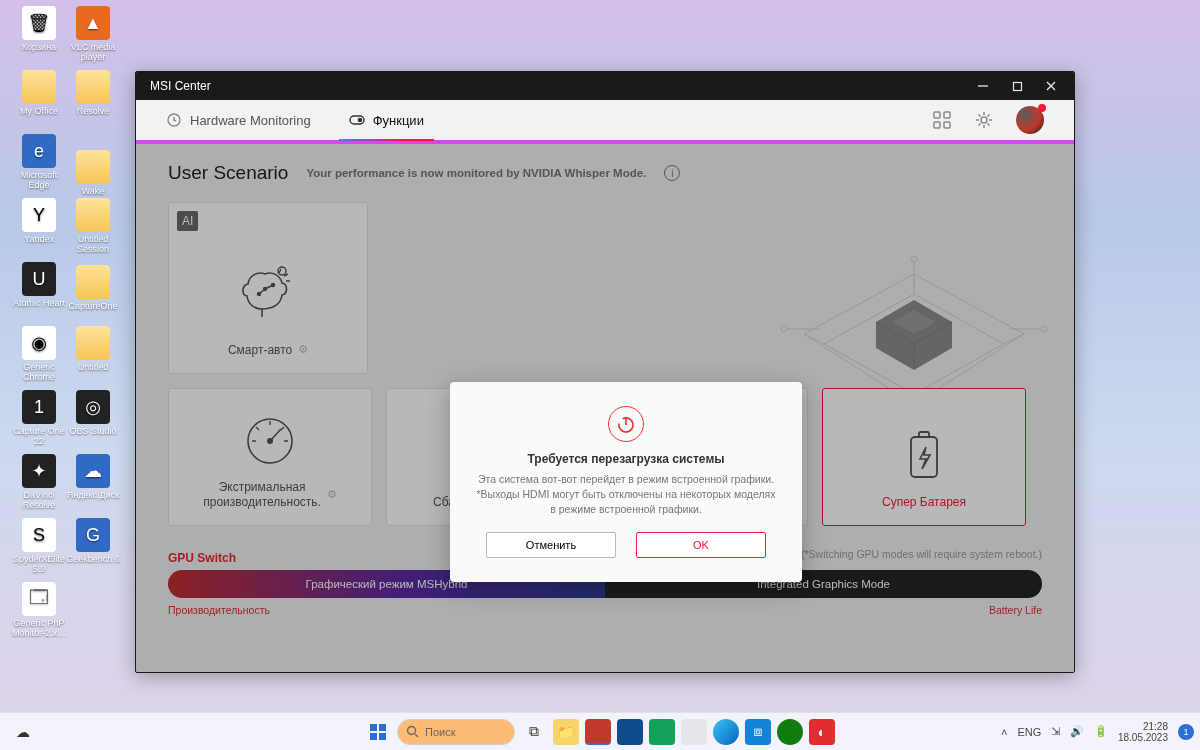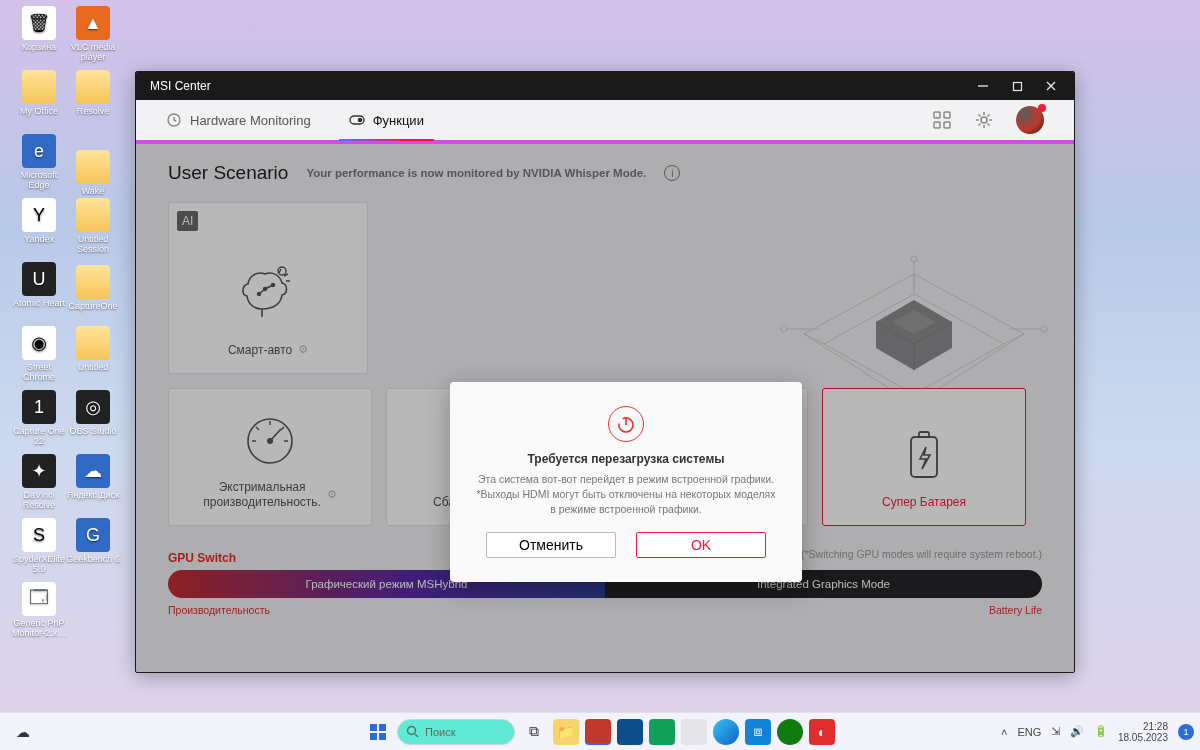--- a/index.html
+++ b/index.html
@@ -85,32 +85,32 @@
   .overlay{position:absolute;inset:0;background:rgba(0,0,0,.28);}
 
   
   .dialog{position:absolute;left:314px;top:238px;width:352px;background:#fafafa;border-radius:4px;
           box-shadow:0 6px 24px rgba(0,0,0,.28);padding:20px 26px 24px;text-align:center;color:#555;}
   .dialog .picon{width:36px;height:36px;margin:4px auto 10px;border:1.6px solid #e33;border-radius:50%;
          display:flex;align-items:center;justify-content:center;color:#e33;}
   .dialog h4{font-size:12px;color:#333;margin-bottom:6px;font-weight:600;}
   .dialog p{font-size:10.5px;line-height:1.45;color:#777;margin-bottom:14px;}
   .dialog .btns{display:flex;gap:20px;justify-content:center;}
-  .dialog button{width:130px;height:26px;font-size:14px;border:1px solid #b9b9bd;background:#fff;
+  .dialog button{width:130px;height:26px;font-size:11px;border:1px solid #b9b9bd;background:#fff;
                  border-radius:2px;cursor:pointer;}
   .dialog button.primary{border-color:#ef1c3a;color:#ef1c3a;}
 
   
   .taskbar{position:absolute;left:0;right:0;bottom:0;height:38px;background:rgba(244,246,252,.92);
            backdrop-filter:blur(8px);border-top:1px solid rgba(0,0,0,.08);
            display:flex;align-items:center;padding:0 6px 0 10px;font-size:11px;color:#333;}
   .taskbar .center{position:absolute;left:50%;transform:translateX(-50%);display:flex;align-items:center;gap:6px;}
   .taskbar .ticon{width:26px;height:26px;border-radius:4px;display:flex;align-items:center;
                   justify-content:center;font-size:14px;}
-  .taskbar .search{display:flex;align-items:center;gap:6px;background:#5eead4;border:1px solid #d0d0d4;
+  .taskbar .search{display:flex;align-items:center;gap:6px;background:#fdba74;border:1px solid #d0d0d4;
                    border-radius:20px;height:26px;padding:0 12px 0 8px;color:#666;width:118px;}
   .taskbar .tray{margin-left:auto;display:flex;align-items:center;gap:10px;color:#444;}
   .tray .clock{font-size:10px;line-height:1.1;text-align:right;}
   .tray .badge{width:16px;height:16px;border-radius:50%;background:#2a6fd6;color:#fff;font-size:9px;
               display:flex;align-items:center;justify-content:center;}
   svg{display:block;}
 </style>
 </head>
 <body>
 
@@ -150,21 +150,21 @@
     <div class="dicon" style="left: 12px; top: 262px;">
       <div class="gfx dark round">U</div>
       <div>Atomic Heart</div>
     </div>
     <div class="dicon" style="left: 66px; top: 256px; margin-top: 9px;">
       <div class="gfx folder"></div>
       <div>CaptureOne</div>
     </div>
     <div class="dicon" style="left: 12px; top: 326px;">
       <div class="gfx white round">◉</div>
-      <div>Street Chrome</div>
+      <div>Generic Chrome</div>
     </div>
     <div class="dicon" style="left: 66px; top: 326px;">
       <div class="gfx folder"></div>
       <div>Untitled</div>
     </div>
     <div class="dicon" style="left: 12px; top: 390px;">
       <div class="gfx dark">1</div>
       <div>Capture One 22</div>
     </div>
     <div class="dicon" style="left: 66px; top: 390px;">

